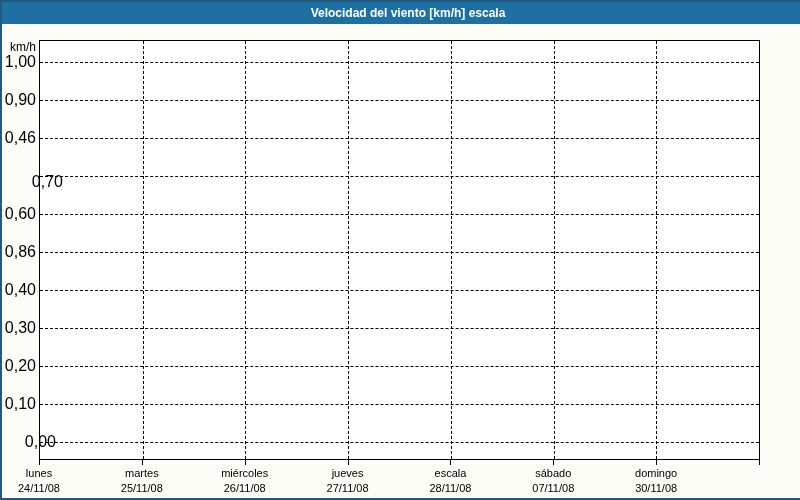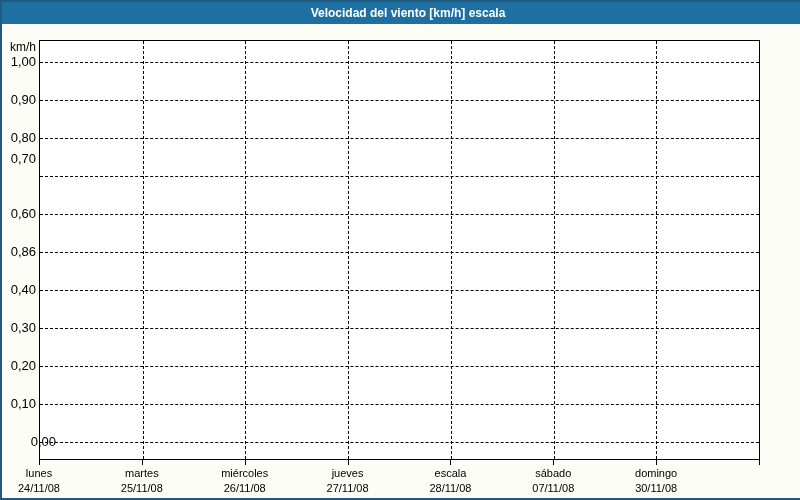--- a/index.html
+++ b/index.html
@@ -53,21 +53,21 @@
     top: 0;
     height: 418px;
     width: 0;
     border-left: 1px dashed #000000;
   }
   .ylabel {
     position: absolute;
     left: 0;
     width: 34px;
     text-align: right;
-    font-size: 13px;
+    font-size: 16px;
     color: #000000;
     height: 14px;
     line-height: 14px;
   }
   #unit-label {
     position: absolute;
     left: 0;
     width: 34px;
     text-align: right;
     font-size: 12px;
@@ -125,22 +125,22 @@
     </div>
 
   <div id="ylabels">
       <div class="ylabel" style="top: 433px; color: rgb(0, 0, 0); margin-left: 20px;">0,00</div>
       <div class="ylabel" style="top: 395px; color: rgb(0, 0, 0);">0,10</div>
       <div class="ylabel" style="top: 357px; color: rgb(0, 0, 0);">0,20</div>
       <div class="ylabel" style="top: 319px; color: rgb(0, 0, 0);">0,30</div>
       <div class="ylabel" style="top: 281px; color: rgb(0, 0, 0);">0,40</div>
       <div class="ylabel" style="top: 243px; color: rgb(0, 0, 0);">0,86</div>
       <div class="ylabel" style="top: 205px; color: rgb(0, 0, 0);">0,60</div>
-      <div class="ylabel" style="top: 150px; color: rgb(0, 0, 0);">0,70</div>
-      <div class="ylabel" style="top: 129px; color: rgb(0, 0, 0);">0,80</div>
+      <div class="ylabel" style="top: 173px; color: rgb(0, 0, 0); margin-left: 27px;">0,70</div>
+      <div class="ylabel" style="top: 129px; color: rgb(0, 0, 0);">0,46</div>
       <div class="ylabel" style="top: 91px; color: rgb(0, 0, 0);">0,90</div>
       <div class="ylabel" style="top: 53px; color: rgb(0, 0, 0);">1,00</div>
     </div>
   <div id="xticks">
       <div class="xtick" style="left: 37px; background: rgb(0, 0, 0);"></div>
       <div class="xtick" style="left: 140px; background: rgb(0, 0, 0);"></div>
       <div class="xtick" style="left: 243px; background: rgb(0, 0, 0);"></div>
       <div class="xtick" style="left: 346px; background: rgb(0, 0, 0);"></div>
       <div class="xtick" style="left: 448px; background: rgb(0, 0, 0);"></div>
       <div class="xtick" style="left: 551px; background: rgb(0, 0, 0);"></div>

